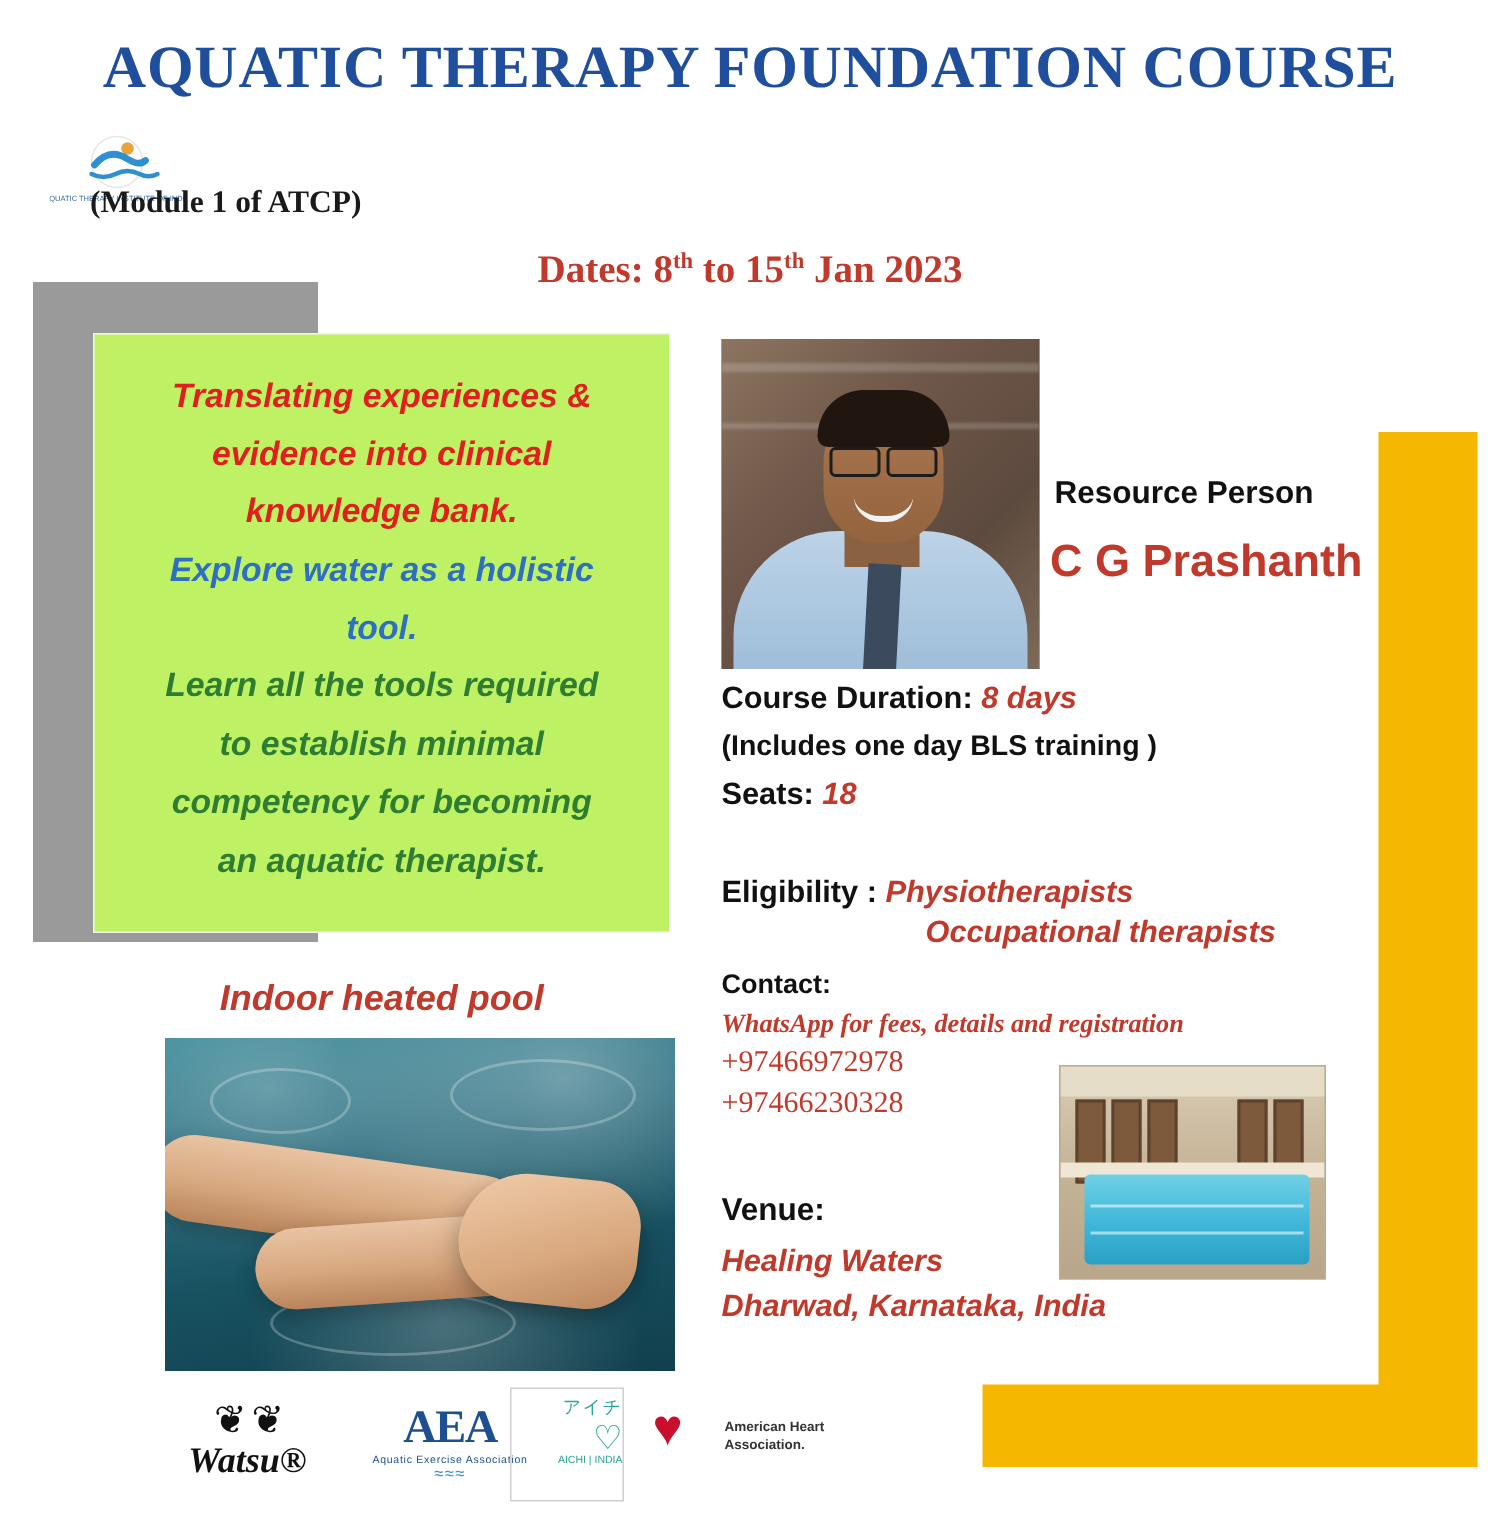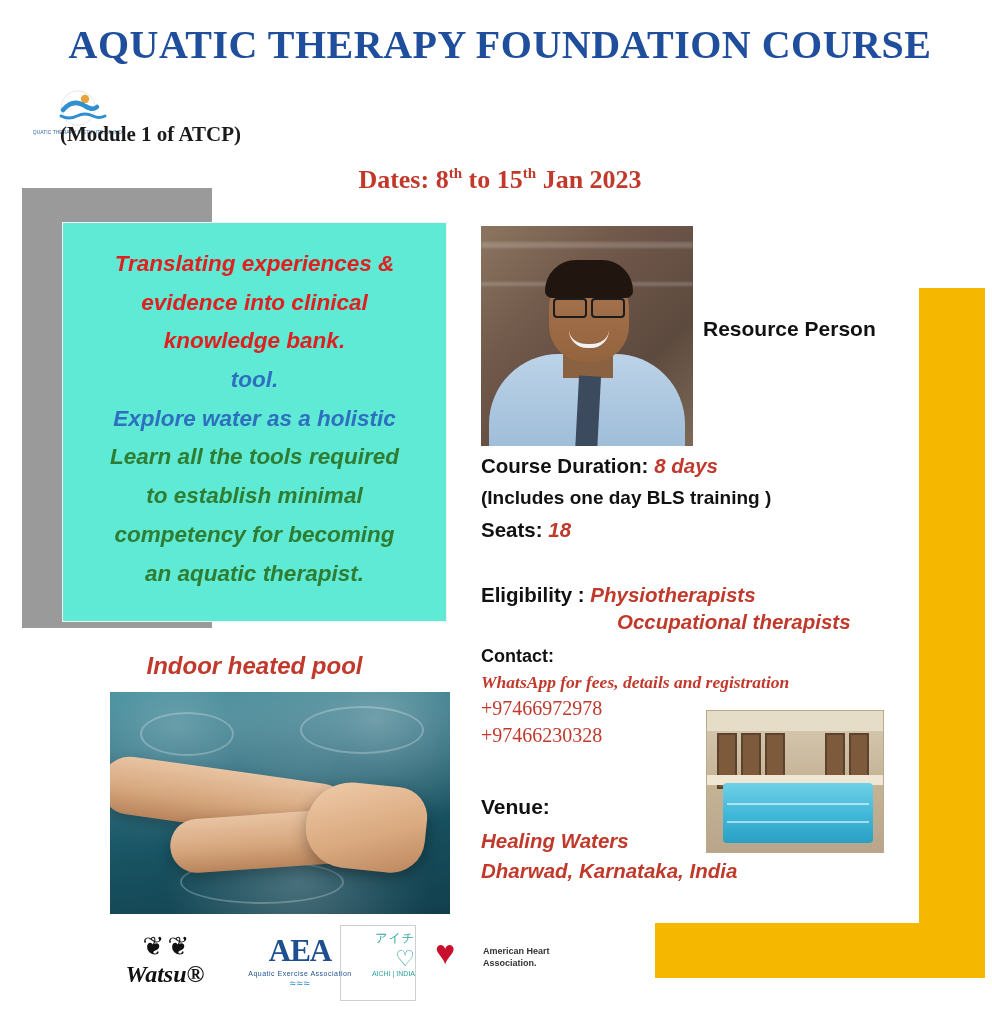--- a/index.html
+++ b/index.html
@@ -76,21 +76,21 @@
     width: 190px;
     height: 440px;
     background: #9a9a9a;
   }
   .quote-card {
     position: absolute;
     left: 63px;
     top: 223px;
     width: 383px;
     height: 398px;
-    background: #5eead4;
+    background: #bef264;
     box-shadow: 0 0 0 1px #f2f2f2;
     padding: 22px 18px 0 18px;
     box-sizing: border-box;
     text-align: center;
     font-style: italic;
     font-weight: bold;
     font-size: 22.5px;
     line-height: 1.72;
   }
   .q-red { color: #e02020; }
@@ -425,22 +425,22 @@
   <div class="subtitle">(Module 1 of ATCP)</div>
   <div class="dates">
     <span>Dates: 8</span><sup>th</sup><span> to 15</span><sup>th</sup><span> Jan 2023</span>
   </div>
 
   <div class="gray-shadow"></div>
   <div class="quote-card">
     <div class="q-red">Translating experiences &amp;</div>
     <div class="q-red">evidence into clinical</div>
     <div class="q-red">knowledge bank.</div>
+    <div class="q-blue">Explore water as a holistic</div>
     <div class="q-blue">tool.</div>
-    <div class="q-blue">Explore water as a holistic</div>
     <div class="q-green">Learn all the tools required</div>
     <div class="q-green">to establish minimal</div>
     <div class="q-green">competency for  becoming</div>
     <div class="q-green">an aquatic therapist.</div>
   </div>
 
   <div class="pool-label">Indoor heated pool</div>
 
   <div class="hands-photo">
     <div class="water"></div>
@@ -465,20 +465,21 @@
     <div class="face"></div>
     <div class="hair"></div>
     <div class="glasses">
         <span class="l"></span>
         <span class="r"></span>
       </div>
     <div class="smile"></div>
   </div>
 
   <div class="resource-label">Resource Person</div>
+  <div class="resource-name">C G Prashanth</div>
 
   <div class="info-block">
     <div class="line">
       <span class="lbl">Course Duration:</span>
       <span class="val-red-i">8 days</span>
     </div>
     <div class="line note">(Includes one day BLS training )</div>
     <div class="line">
       <span class="lbl">Seats:</span>
       <span class="val-red-i">18</span>

